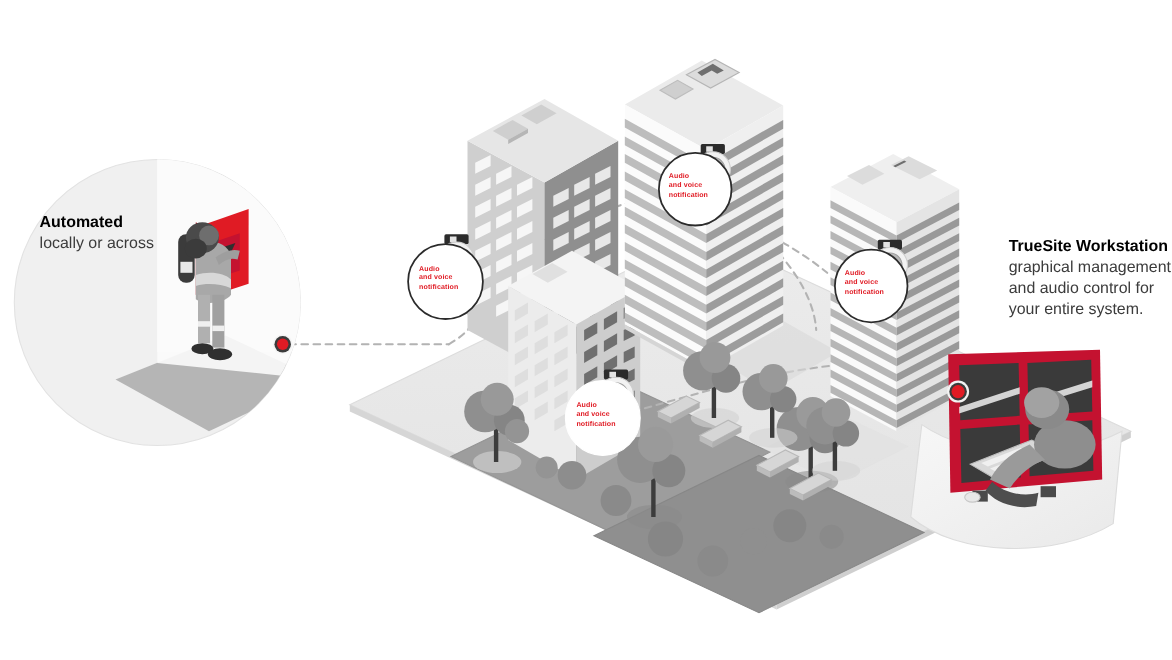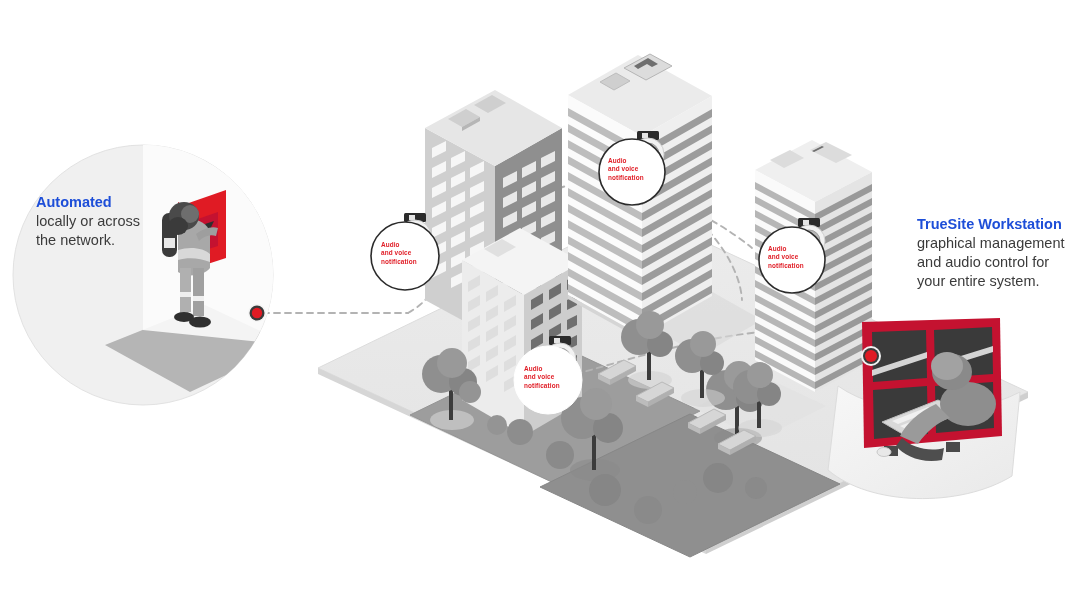--- a/index.html
+++ b/index.html
@@ -9,21 +9,21 @@
     font-family:"Liberation Sans","DejaVu Sans",sans-serif;
     position:relative;
   }
   #stage{position:absolute;inset:0;width:1065px;height:600px;}
   svg.scene{position:absolute;left:0;top:0;width:1065px;height:600px;}
 
   
   .callout{position:absolute;line-height:1.30;}
   #left-callout{left:36px;top:193px;width:150px;font-size:14.5px;}
   #right-callout{left:917px;top:215px;width:150px;font-size:14.5px;}
-  .hl{color:#1d4ed8;font-weight:bold;display:block;}
+  .hl{color:#000000;font-weight:bold;display:block;}
   .bodytext{color:#3b3b3b;display:block;}
 
   .bubble-text{
     font-size:6.4px;font-weight:bold;color:#e01b24;
     line-height:1.30;letter-spacing:.1px;
     text-align:left;
   }
   .bubble-wrap{position:absolute;}
 </style>
 </head>
@@ -465,21 +465,20 @@
     <g>
       <circle cx="257" cy="313" r="9" fill="#f4f4f4"></circle>
       <circle cx="257" cy="313" r="7.5" fill="#3b3b3b"></circle>
       <circle cx="257" cy="313" r="5.2" fill="#e01b24"></circle>
     </g>
   </svg>
 
   <div class="callout" id="left-callout">
     <span class="hl">Automated</span>
     <span class="bodytext">locally or across</span>
-    <span class="bodytext">the network.</span>
   </div>
 
   <div class="callout" id="right-callout">
     <span class="hl">TrueSite Workstation</span>
     <span class="bodytext">graphical management</span>
     <span class="bodytext">and audio control for</span>
     <span class="bodytext">your entire system.</span>
   </div>
 
   <div class="bubble-wrap" style="left:381px;top:241px;width:56px;">

